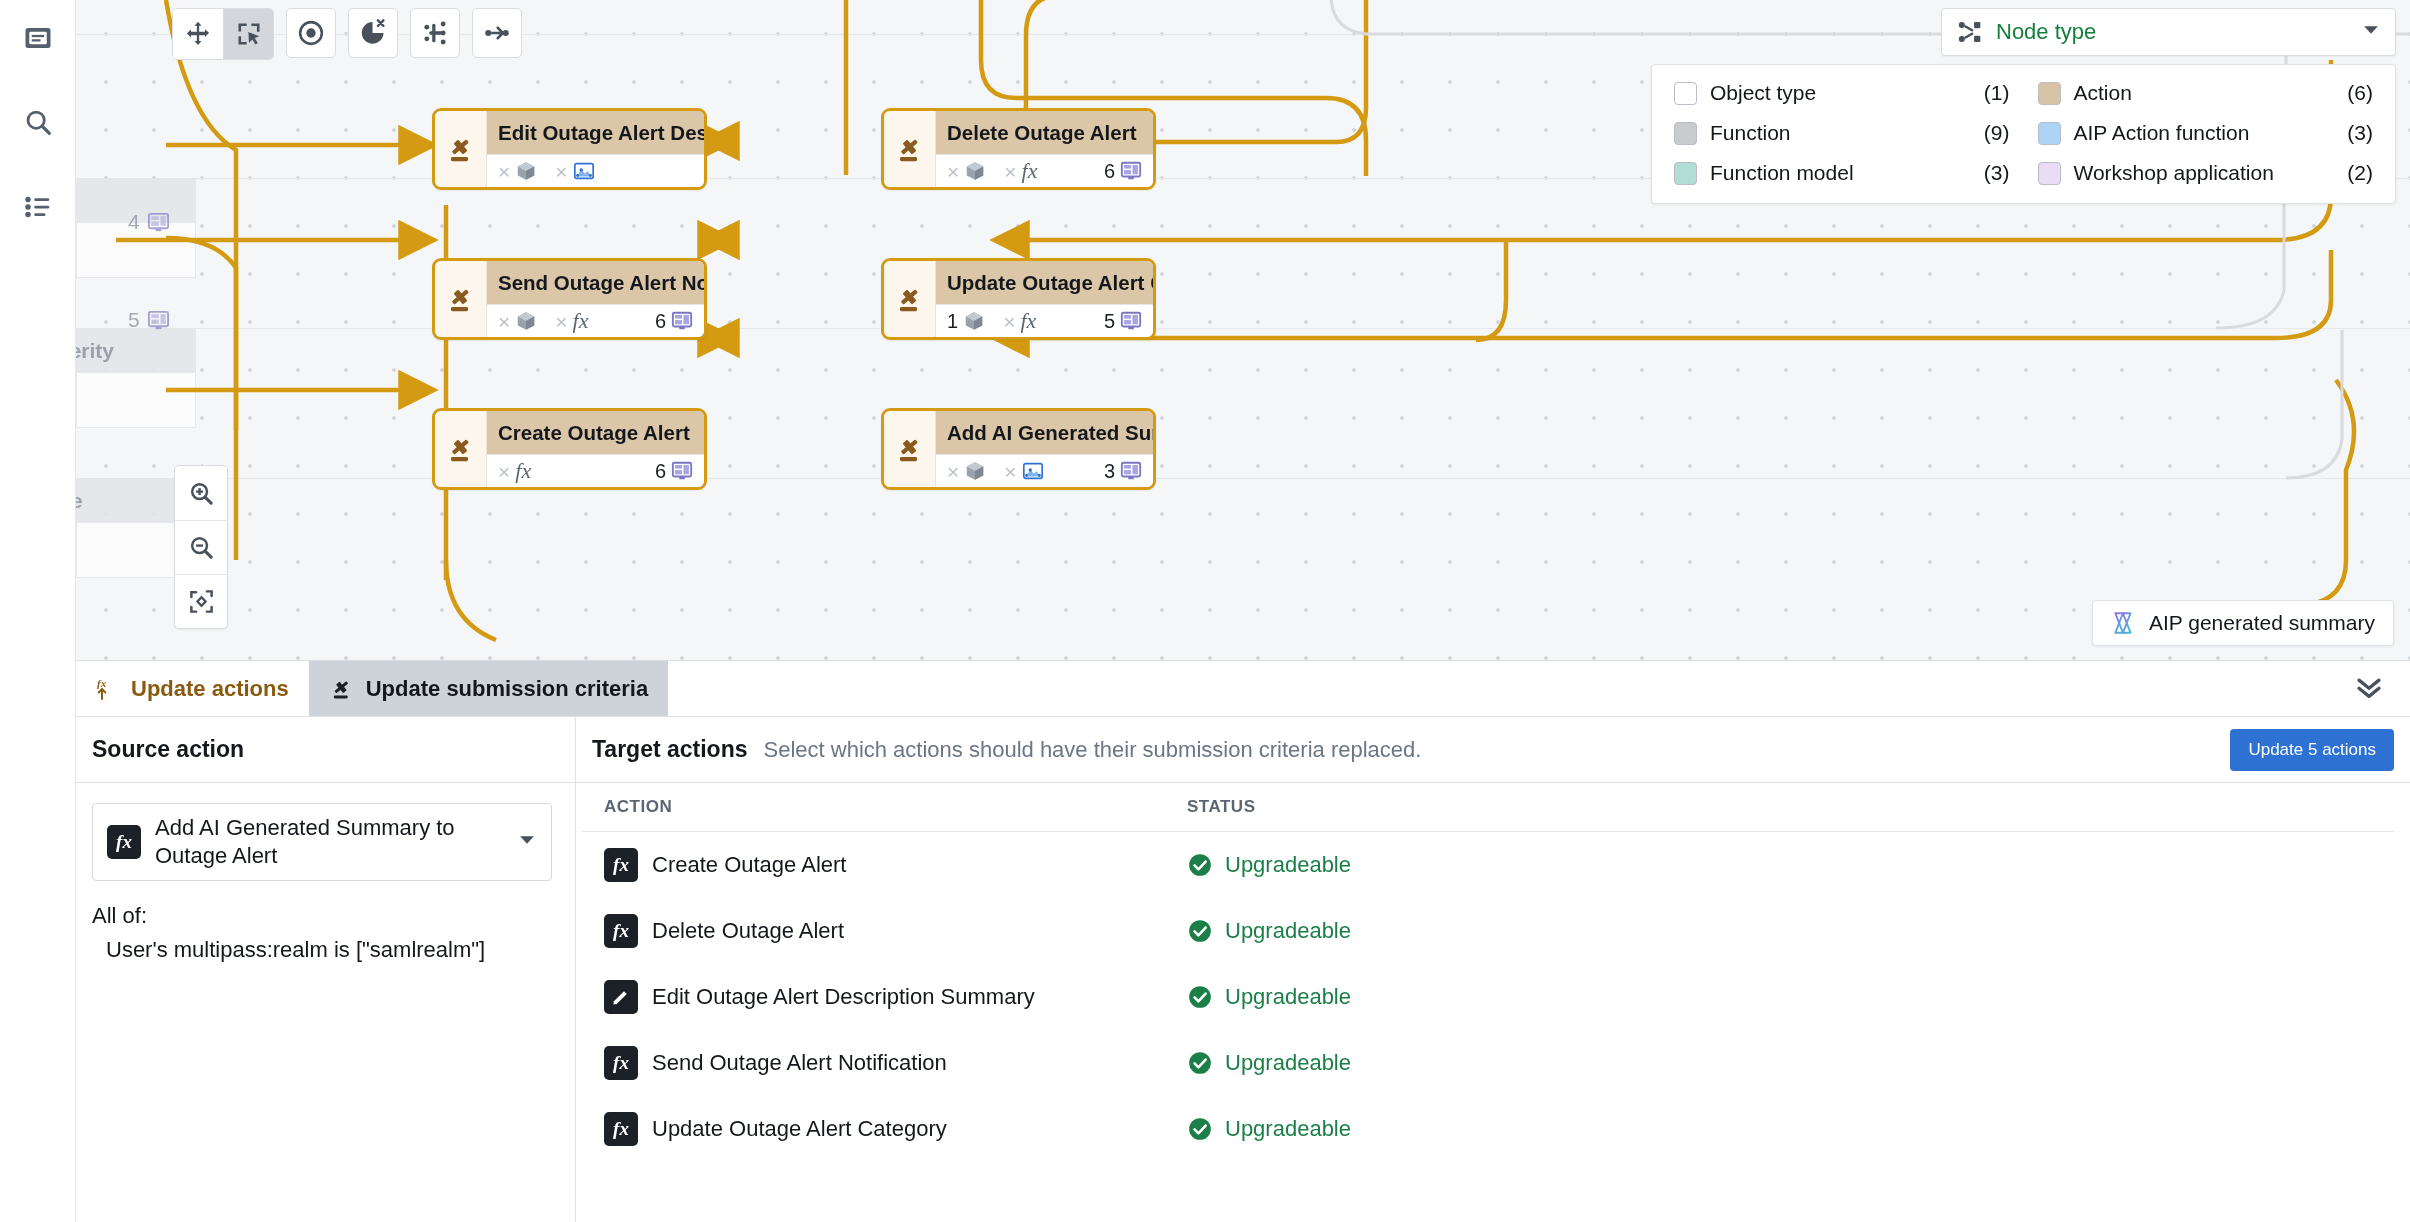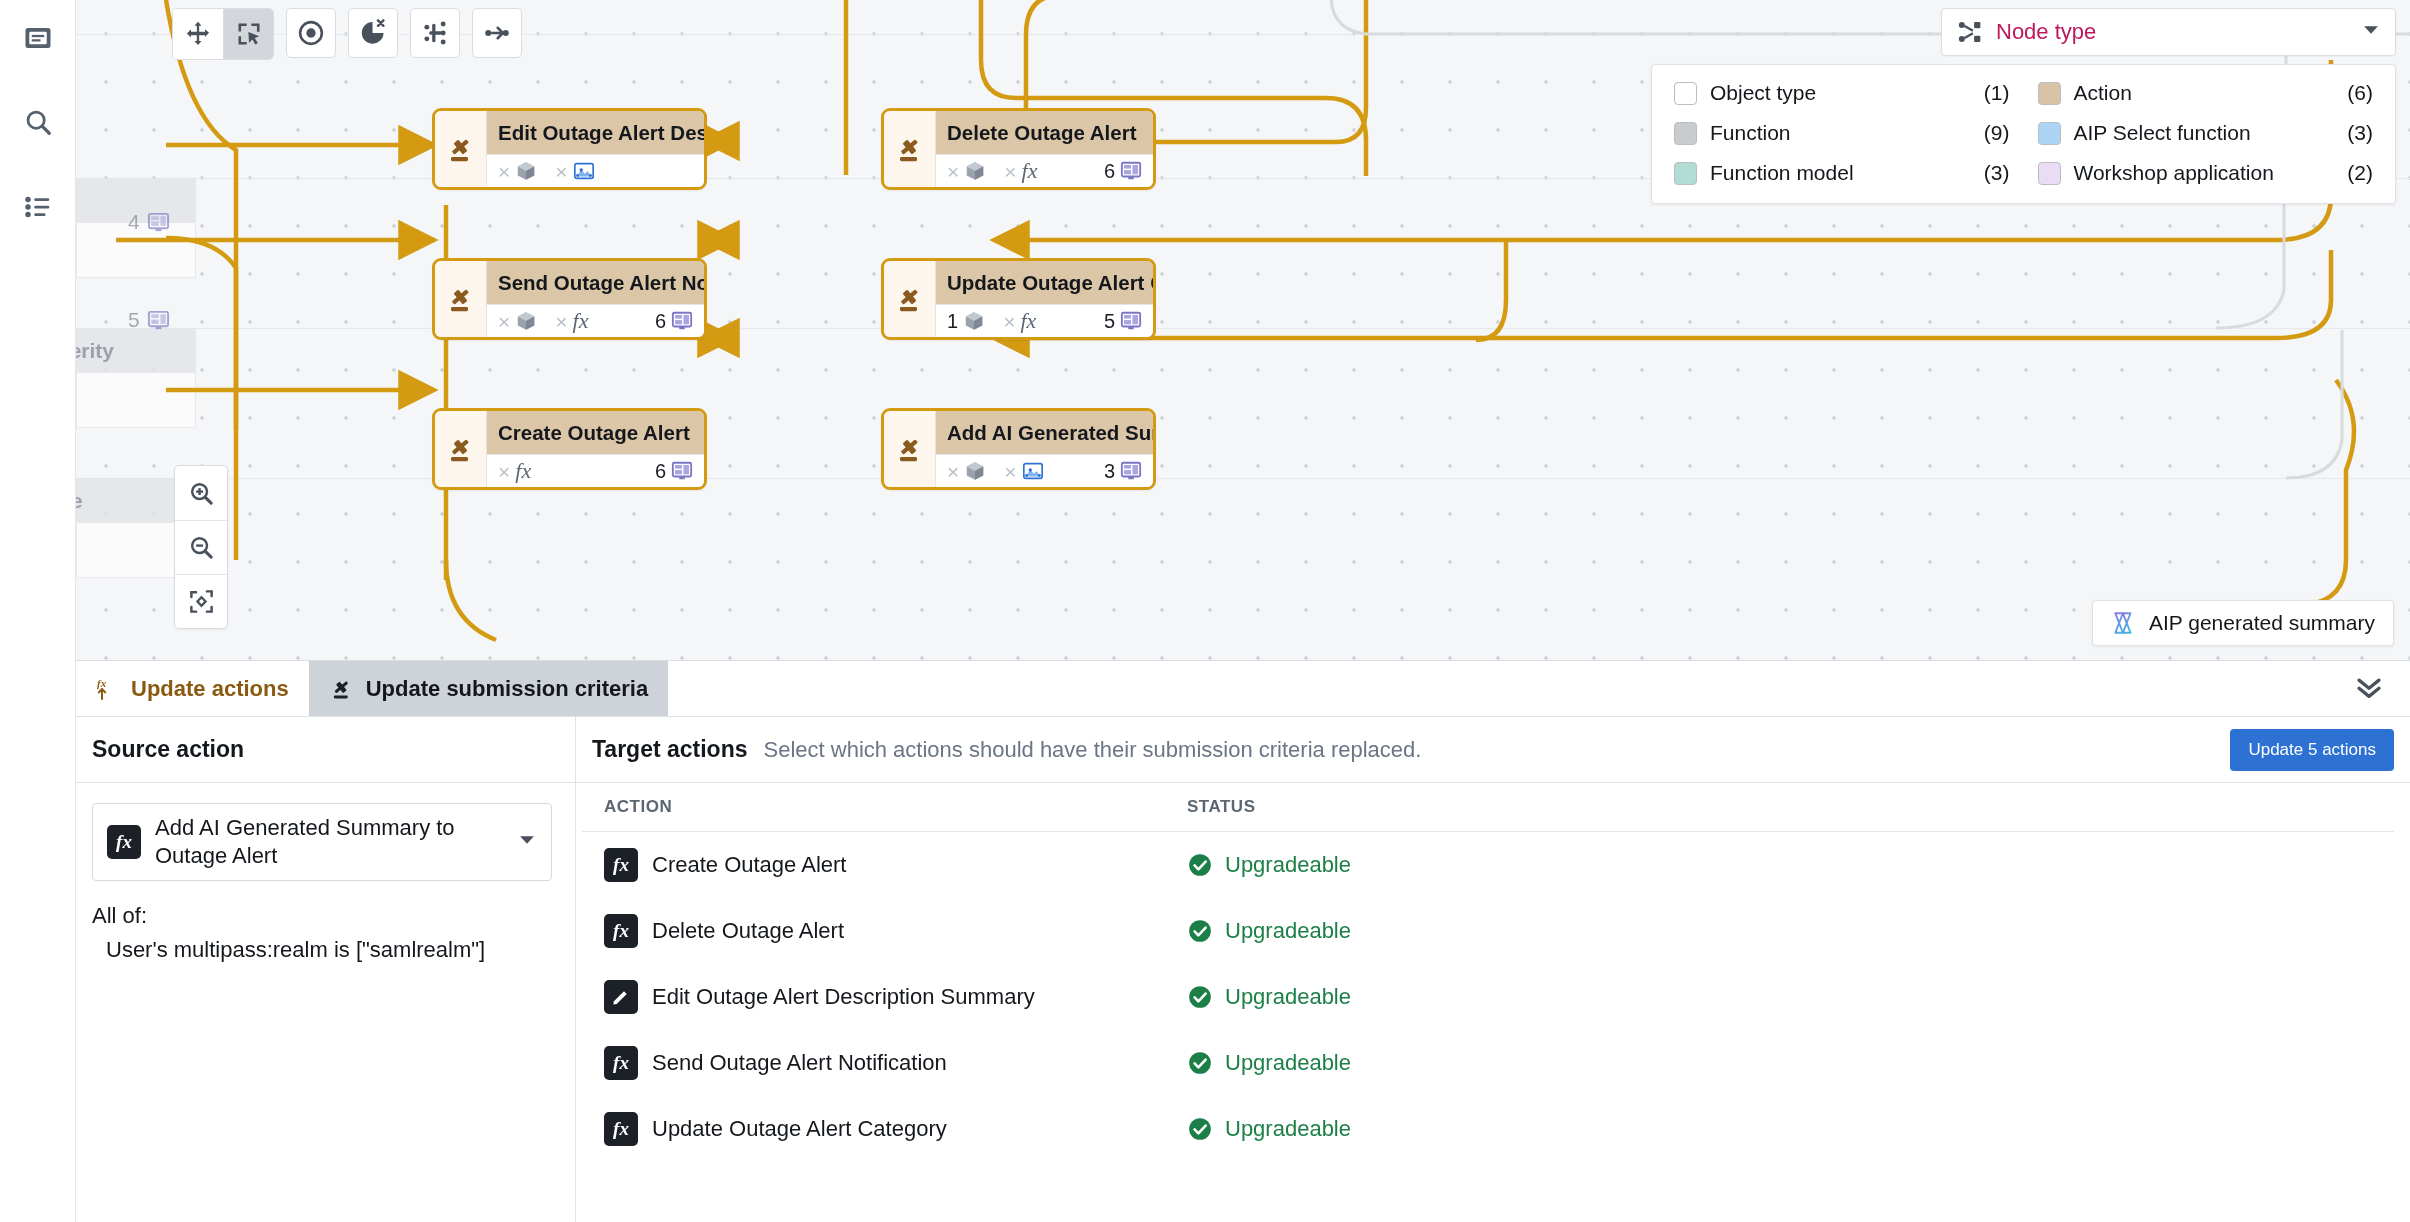--- a/index.html
+++ b/index.html
@@ -129,21 +129,21 @@
   .zoomctl div + div { border-top: 1px solid #e2e5e9; }
   .zoomctl svg { width: 27px; height: 27px; fill:#49515c; }
 
   
   .nodetype {
     position: absolute; right: 14px; top: 8px; width: 455px; height: 48px;
     background:#fff; border:1px solid #d9dde2; border-radius:4px;
     display:flex; align-items:center; padding: 0 14px; gap: 12px; z-index: 45;
     cursor: pointer; box-shadow: 0 1px 2px rgba(0,0,0,.05);
   }
-  .nodetype .lbl { font-size: 22px; color: #be185d; }
+  .nodetype .lbl { font-size: 22px; color: #15803d; }
   .nodetype .caret { margin-left:auto; }
 
   .legend {
     position: absolute; right: 14px; top: 64px; width: 745px;
     background:#fff; border:1px solid #dfe2e6; border-radius:4px; z-index:44;
     padding: 16px 22px 18px 22px;
     box-shadow: 0 1px 3px rgba(0,0,0,.07);
   }
   .legend-grid { display:grid; grid-template-columns: 1fr 1fr; column-gap: 28px; row-gap: 16px; }
   .leg-item { display:flex; align-items:center; gap: 13px; }
@@ -685,21 +685,21 @@
           <span class="leg-name">Action</span>
           <span class="leg-cnt">(6)</span>
         </div>
         <div class="leg-item">
           <span class="leg-sw" style="background:#c9cbcd"></span>
           <span class="leg-name">Function</span>
           <span class="leg-cnt">(9)</span>
         </div>
         <div class="leg-item">
           <span class="leg-sw" style="background:#aed4f5"></span>
-          <span class="leg-name">AIP Select function</span>
+          <span class="leg-name">AIP Action function</span>
           <span class="leg-cnt">(3)</span>
         </div>
         <div class="leg-item">
           <span class="leg-sw" style="background:#b2ddd4"></span>
           <span class="leg-name">Function model</span>
           <span class="leg-cnt">(3)</span>
         </div>
         <div class="leg-item">
           <span class="leg-sw" style="background:#ebdcf5"></span>
           <span class="leg-name">Workshop application</span>

